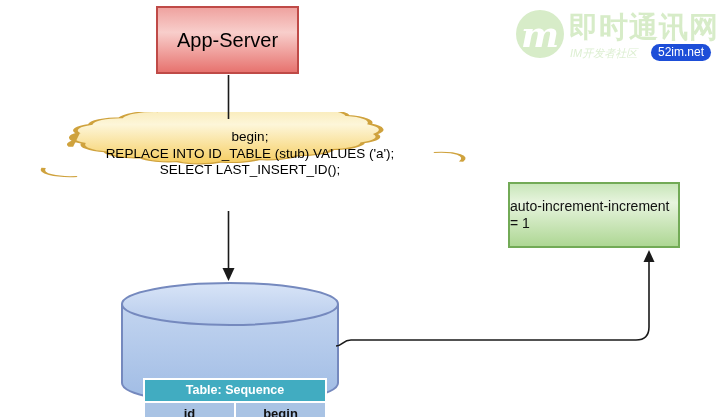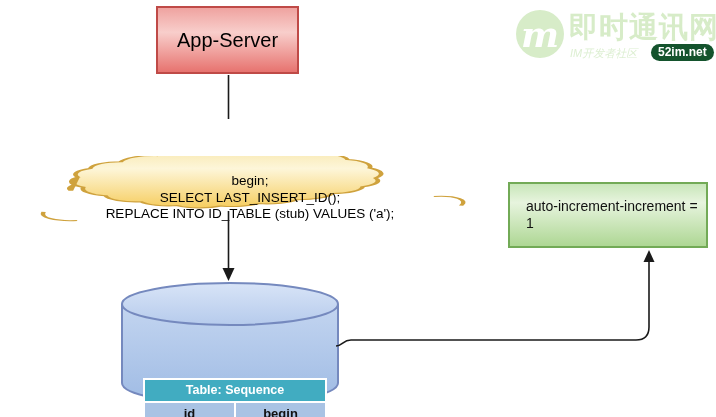--- a/index.html
+++ b/index.html
@@ -13,21 +13,21 @@
   .connectors polygon { fill:#1a1a1a; stroke:none; }
   
   .appserver {
     position:absolute; left:156px; top:6px; width:143px; height:68px; z-index:2;
     background:linear-gradient(180deg,#efa3a0 0%, #f8cecb 38%, #e7736f 100%);
     border:2px solid #bf4a47; box-sizing:border-box;
     display:flex; align-items:center; justify-content:center;
     font-size:20px; color:#000;
   }
   
-  .cloud-wrap { position:absolute; left:30px; top:112px; width:452px; height:104px; z-index:2;margin-top:44px; }
+  .cloud-wrap { position:absolute; left:30px; top:112px; width:452px; height:104px; z-index:2; }
   .cloud-wrap svg { position:absolute; left:0; top:0; width:100%; height:100%; }
   .cloud-text {
     position:absolute; left:0; top:17px; width:440px; text-align:center;
     font-size:13.5px; line-height:16.5px; color:#000;
   }
   
   .cylinder { position:absolute; left:120px; top:281px; width:220px; height:126px; z-index:2; }
   
   .seq-table {
     position:absolute; left:143px; top:330px; width:184px; z-index:4;
@@ -36,45 +36,45 @@
     font-size:13px; color:#111; text-align:center;margin-top:48px;
   }
   .seq-table .title {
     grid-column:1 / span 2; background:#41acc1; color:#ffffff;
     font-weight:bold; font-size:12.5px; line-height:21px; height:21px;
   }
   .seq-table .colhead { background:#a9c3e4; font-weight:bold; line-height:21px; height:21px; }
   .seq-table .cell    { background:#a16207; line-height:20px; height:20px; }
   
   .note {
-    position:absolute; left:508px; top:182px; width:200px; height:66px; z-index:2;
+    position:absolute; left:508px; top:182px; width:172px; height:66px; z-index:2;
     background:linear-gradient(180deg,#c8e6b9 0%, #e7f4de 30%, #aed794 100%);
     border:2px solid #72aa56; box-sizing:border-box;
     display:flex; flex-direction:column; align-items:center; justify-content:center;
-    font-size:14px; line-height:17px; color:#111;padding-left:16px;
+    font-size:14px; line-height:17px; color:#111;
   }
   
   .watermark { position:absolute; left:512px; top:8px; width:204px; height:56px; z-index:1; }
   .wm-circle {
     position:absolute; left:4px; top:2px; width:48px; height:48px; border-radius:50%;
     background:#d7ecc8; display:flex; align-items:center; justify-content:center;
     color:#ffffff; font-family:"DejaVu Serif", serif; font-style:italic; font-weight:bold; font-size:36px;
     line-height:48px;
   }
   .wm-title {
     position:absolute; left:57px; top:0px; font-size:29px; font-weight:bold;
     color:#d7ecc8; letter-spacing:1px; white-space:nowrap;
   }
   .wm-sub {
     position:absolute; left:58px; top:38px; font-size:11px; color:#ddefd2;
     font-style:italic; white-space:nowrap;text-align:center;
   }
   .wm-badge {
-    position:absolute; left:139px; top:36px; background:#14532d; color:#ffffff;
-    font-size:12px; font-weight:bold; padding:1px 7px 2px 7px; border-radius:9px; white-space:nowrap;
+    position:absolute; left:139px; top:36px; background:#1d4ed8; color:#ffffff;
+    font-size:12px; font-weight:normal; padding:1px 7px 2px 7px; border-radius:9px; white-space:nowrap;
   }
 </style>
 </head>
 <body>
 
 <div class="canvas">
 
   <svg class="connectors">
     <line x1="228.5" y1="75" x2="228.5" y2="119"></line>
     <line x1="228.5" y1="211" x2="228.5" y2="269"></line>
@@ -95,22 +95,22 @@
           <stop offset="0.35" stop-color="#fdf6d9"></stop>
           <stop offset="1" stop-color="#f6cd5f"></stop>
         </linearGradient>
       </defs>
       <path fill="url(#cloudGrad)" stroke="#cfa23d" stroke-width="450" d="M3900,14370c-257,-824 -141,-1723 314,-2434c-457,-1036 -316,-2247 367,-3146c-577,-1341 -61,-2913 1176,-3585c134,-1583 1391,-2798 2926,-2827c376,-1569 1800,-2641 3388,-2551c731,-1343 2234,-2003 3676,-1615c866,-1119 2313,-1525 3585,-1006c1214,-1086 3016,-1008 4139,178c1385,-418 2862,250 3486,1579c1602,-293 3126,828 3394,2497c1468,441 2381,1965 2112,3526c1214,1004 1458,2840 557,4173c576,1343 42,2922 -1213,3585c-126,1588 -1389,2813 -2932,2845c-364,1576 -1794,2657 -3388,2561c-729,1346 -2233,2008 -3676,1618c-866,1117 -2311,1523 -3582,1006c-1214,1086 -3016,1008 -4139,-178c-1385,418 -2862,-250 -3486,-1579c-1602,293 -3126,-828 -3394,-2497c-1468,-441 -2381,-1965 -2112,-3526c-1214,-1004 -1458,-2840 -557,-4173z"></path>
       <path fill="none" stroke="#cfa23d" stroke-width="420" d="M4500,26800 C2400,27200 900,25600 1300,23200"></path>
       <path fill="none" stroke="#cfa23d" stroke-width="420" d="M38600,16800 C40800,16300 41900,18300 41200,20600"></path>
     </svg>
     <div class="cloud-text">
       <div>begin;</div>
+      <div>REPLACE INTO ID_TABLE (stub) VALUES ('a');</div>
       <div>SELECT LAST_INSERT_ID();</div>
-      <div>REPLACE INTO ID_TABLE (stub) VALUES ('a');</div>
     </div>
   </div>
 
   <svg class="cylinder" viewBox="0 0 220 126">
     <defs>
       <linearGradient id="cylBody" x1="0" y1="0" x2="0" y2="1">
         <stop offset="0" stop-color="#c3d5f0"></stop>
         <stop offset="1" stop-color="#9fbbe4"></stop>
       </linearGradient>
       <linearGradient id="cylTop" x1="0" y1="0" x2="0" y2="1">

